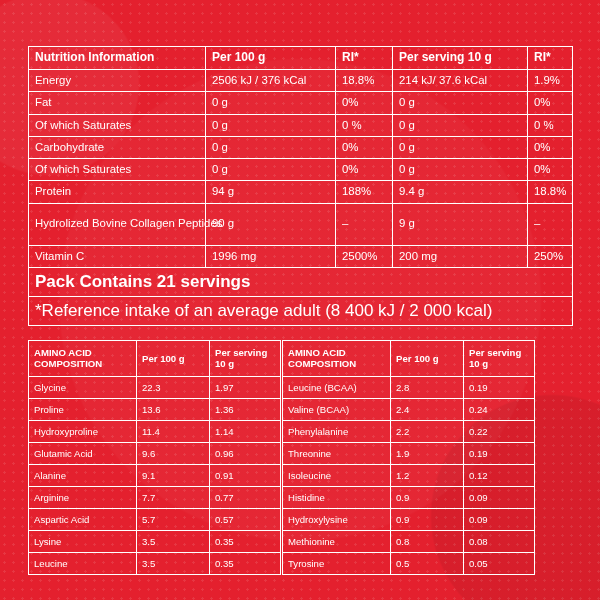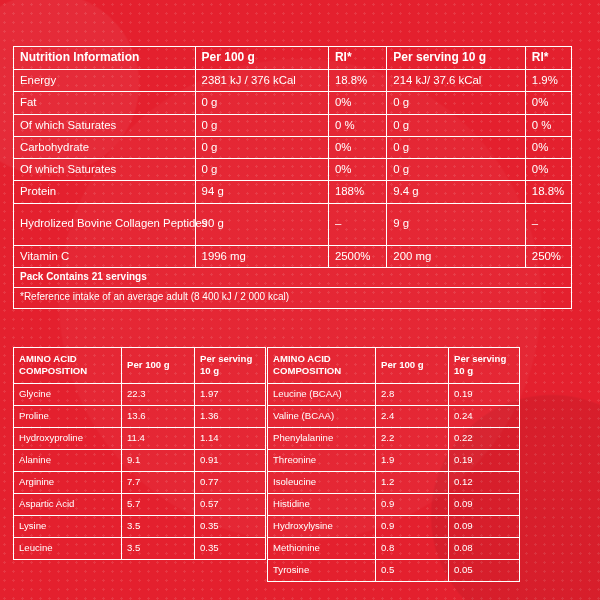--- a/index.html
+++ b/index.html
@@ -30,21 +30,21 @@
       radial-gradient(circle at 8% 14%, rgba(255,255,255,0.05) 0 90px, transparent 92px),
       radial-gradient(circle at 92% 86%, rgba(0,0,0,0.06) 0 120px, transparent 122px),
       radial-gradient(circle at 50% 50%, rgba(255,255,255,0.03) 0 240px, transparent 242px);
     pointer-events: none;
   }
   .page {
     position: relative;
     width: 600px;
     height: 600px;
     box-sizing: border-box;
-    padding: 46px 28px 0 13px;
+    padding: 46px 28px 0 28px;
   }
 
   
   table {
     border-collapse: collapse;
     width: 100%;
   }
   .nutrition {
     border: 1.6px solid #ffffff;
     border-radius: 2px;
@@ -67,31 +67,31 @@
   .nutrition .outer-left { border-left: none; }
   .nutrition .outer-right { border-right: none; }
   .col-name  { width: 177px; }
   .col-per100{ width: 130px; }
   .col-ri1   { width: 57px; }
   .col-serv  { width: 135px; }
   .col-ri2   { width: 45px; }
   .tall td { height: 34px; }
   .two-line { white-space: normal; line-height: 1.2; }
   .full-row td {
-    font-size: 10px;
+    font-size: 17px;
   }
   .full-row-bold td { font-weight: bold; }
 
   
   .amino-wrap {
     display: flex;
     gap: 22px;
     margin-top: 14px;
   }
-  .amino-col { width: 232px; margin-top: 24px; }
+  .amino-col { width: 232px; }
   .amino {
     border: 1.5px solid #ffffff;
     table-layout: fixed;
   }
   .amino td, .amino th {
     border: 1px solid #ffffff;
     padding: 2px 5px 3px 5px;
     font-size: 9.6px;
     line-height: 1.2;
     text-align: left;
@@ -132,21 +132,21 @@
         <th class="outer-left">Nutrition Information</th>
         <th>Per 100 g</th>
         <th>RI*</th>
         <th>Per serving 10 g</th>
         <th class="outer-right">RI*</th>
       </tr>
     </thead>
     <tbody>
       <tr>
         <td class="outer-left">Energy</td>
-        <td>2381 kJ / 376 kCal</td>
+        <td>2506 kJ / 376 kCal</td>
         <td>18.8%</td>
         <td>214 kJ/ 37.6 kCal</td>
         <td class="outer-right">1.9%</td>
       </tr>
       <tr>
         <td class="outer-left">Fat</td>
         <td>0 g</td>
         <td>0%</td>
         <td>0 g</td>
         <td class="outer-right">0%</td>
@@ -228,20 +228,25 @@
             <td>Proline</td>
             <td>13.6</td>
             <td>1.36</td>
           </tr>
           <tr>
             <td>Hydroxyproline</td>
             <td>11.4</td>
             <td>1.14</td>
           </tr>
           <tr>
+            <td>Glutamic Acid</td>
+            <td>9.6</td>
+            <td>0.96</td>
+          </tr>
+          <tr>
             <td>Alanine</td>
             <td>9.1</td>
             <td>0.91</td>
           </tr>
           <tr>
             <td>Arginine</td>
             <td>7.7</td>
             <td>0.77</td>
           </tr>
           <tr>

